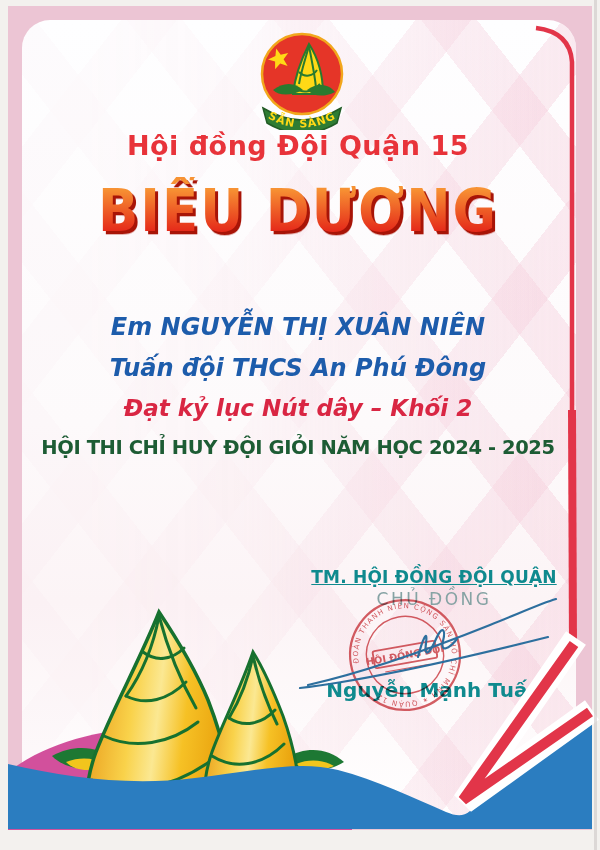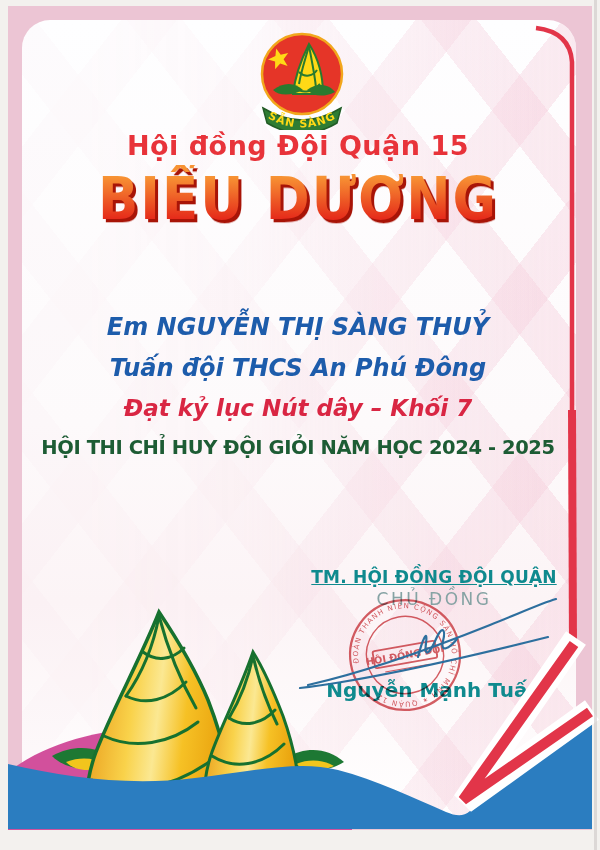--- a/index.html
+++ b/index.html
@@ -10,21 +10,21 @@
   .inner{position:absolute;left:22px;right:24px;top:20px;bottom:22px;border-radius:28px;
          background:linear-gradient(180deg,#fefeff 0%,#fdfafb 50%,#fcf4f6 72%,#ffffff 100%);}
   .lattice{position:absolute;left:22px;right:24px;top:20px;bottom:22px;border-radius:28px;overflow:hidden;
      background:
        repeating-linear-gradient(52deg, rgba(244,198,214,.38) 0 44px, rgba(255,255,255,0) 44px 116px),
        repeating-linear-gradient(-52deg, rgba(244,198,214,.38) 0 44px, rgba(255,255,255,0) 44px 116px);
      -webkit-mask-image:linear-gradient(to right, rgba(0,0,0,.12) 0 12%, rgba(0,0,0,.22) 40%, rgba(0,0,0,.75) 78%, rgba(0,0,0,.95));
      mask-image:linear-gradient(to right, rgba(0,0,0,.12) 0 12%, rgba(0,0,0,.22) 40%, rgba(0,0,0,.75) 78%, rgba(0,0,0,.95));}
   .txt{position:absolute;left:30px;right:34px;text-align:center;font-weight:bold;}
   .issuer{top:130px;font-size:27px;color:var(--issuer-red);letter-spacing:.5px;}
-  .title-wrap{top:168px;}
+  .title-wrap{top:180px;}
   .title{display:inline-block;font-size:53px;letter-spacing:2px;transform:scaleY(1.1);
          background:linear-gradient(180deg,var(--title-grad-top) 18%,var(--title-grad-bottom) 85%);
          -webkit-background-clip:text;background-clip:text;color:transparent;
          filter:drop-shadow(3px 3px 0 var(--title-shadow));}
   .recipient{top:313px;font-size:24px;font-style:italic;color:var(--text-blue);}
   .unit{top:354px;font-size:24px;font-style:italic;color:var(--text-blue);}
   .achievement{top:395px;font-size:23px;font-style:italic;color:var(--text-red);}
   .event{top:436px;font-size:19.5px;letter-spacing:-0.4px;color:var(--text-green);text-align:center;}
   .sigblock{position:absolute;left:300px;top:567px;width:268px;text-align:center;}
   .sig-org{font-size:17px;font-weight:bold;color:var(--teal);letter-spacing:.2px;text-decoration:underline;}
@@ -65,23 +65,23 @@
       </defs>
     <text font-size="11" font-weight="bold" letter-spacing="1" style="fill:var(--badge-yellow)" text-anchor="middle">
       <textPath href="#bannerArc" startOffset="50%">SẴN SÀNG</textPath>
     </text>
   </svg>
 
   <div class="txt issuer">Hội đồng Đội Quận 15</div>
   <div class="txt title-wrap">
     <span class="title">BIỂU DƯƠNG</span>
   </div>
-  <div class="txt recipient">Em NGUYỄN THỊ SÀNG THUỶ</div>
+  <div class="txt recipient">Em NGUYỄN THỊ XUÂN NIÊN</div>
   <div class="txt unit">Tuấn đội THCS An Phú Đông</div>
-  <div class="txt achievement">Đạt kỷ lục Nút dây – Khối 7</div>
+  <div class="txt achievement">Đạt kỷ lục Nút dây – Khối 2</div>
   <div class="txt event">HỘI THI CHỈ HUY ĐỘI GIỎI NĂM HỌC 2024 - 2025</div>
 
   <div class="sigblock">
     <div class="sig-org">TM. HỘI ĐỒNG ĐỘI QUẬN</div>
     <div class="sig-role">CHỦ ĐỒNG</div>
   </div>
   <div class="sig-name">Nguyễn Mạnh Tuấn</div>
 
   <svg class="stamp" viewBox="0 0 120 120">
     <g fill="none" style="stroke:var(--stamp-red)">

